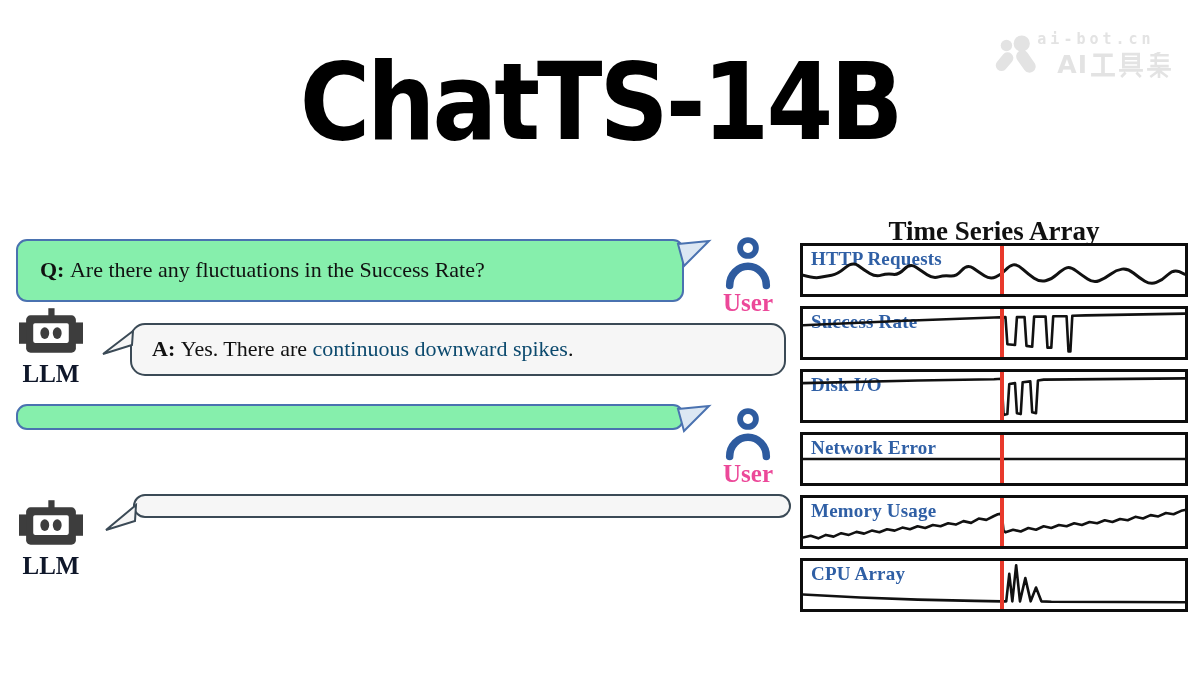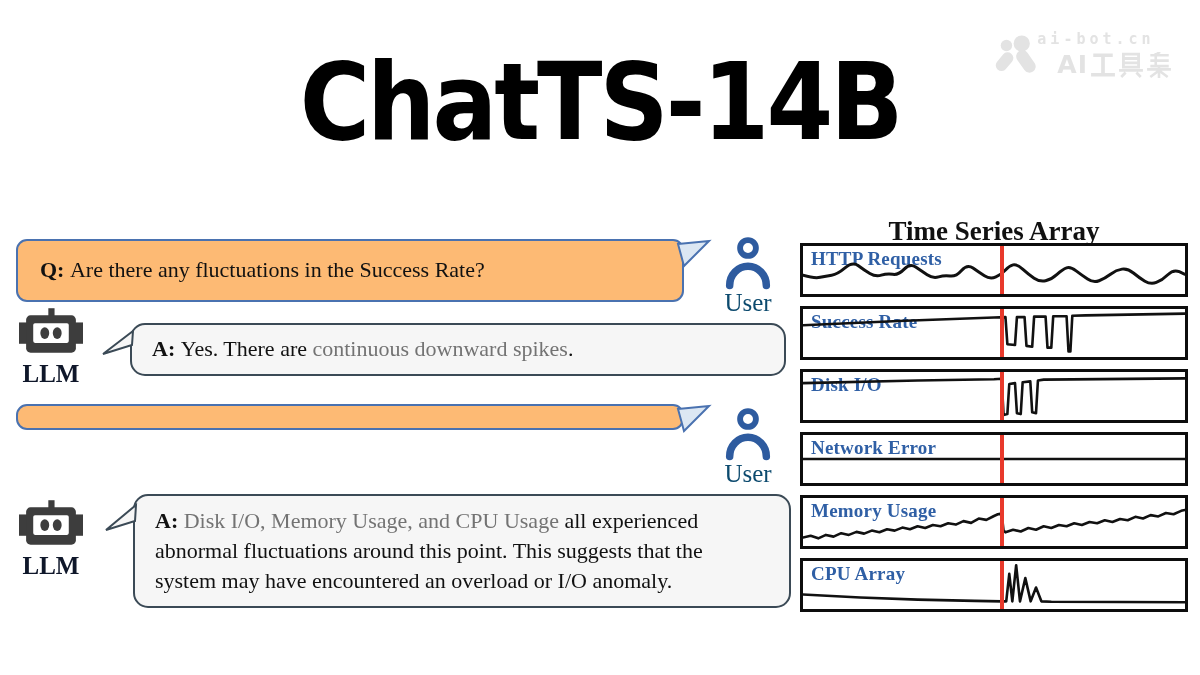--- a/index.html
+++ b/index.html
@@ -20,30 +20,30 @@
   .wm-col{display:flex;flex-direction:column;align-items:flex-start;}
   .wm-line1{font-family:"DejaVu Sans Mono",monospace;font-weight:bold;
             font-size:15px;letter-spacing:4px;color:#e3e3e3;}
   .wm-line2{display:flex;align-items:center;gap:2px;margin-top:2px;margin-left:20px;}
   .wm-ai{font-family:"DejaVu Sans",sans-serif;font-weight:bold;
          font-size:25px;color:#e3e3e3;letter-spacing:1px;}
   .cjk{display:inline-block;}
 
   
   .bubble{box-sizing:border-box;font-size:22px;line-height:1.3;}
-  .q-bubble{background:#fdba74;border:2px solid #4a72b0;border-radius:11px;
+  .q-bubble{background:#86efac;border:2px solid #4a72b0;border-radius:11px;
             padding:15px 22px;}
   .a-bubble{background:#f6f6f6;border:2px solid #3b4a56;border-radius:15px;
             padding:10px 20px;}
   .tail{position:absolute;overflow:visible;}
   .seg-bold{font-weight:bold;}
-  .seg-green{color:#737373;}
+  .seg-green{color:#0c4a6e;}
 
   .actor{display:flex;flex-direction:column;align-items:center;}
-  .actor-label-user{font-weight:normal;font-size:25px;color:#0c4a6e;line-height:1.05;text-align:right;}
+  .actor-label-user{font-weight:bold;font-size:25px;color:#ec4899;line-height:1.05;text-align:right;}
   .actor-label-llm{font-weight:bold;font-size:25px;color:#0f172a;line-height:1.05;margin-top:1px;}
 
   
   .ts-title{left:800px;top:216px;width:388px;text-align:center;
             font-weight:bold;font-size:27px;color:#111;}
   .ts-stack{left:800px;top:243px;width:385px;}
   .panel{position:relative;box-sizing:border-box;width:388px;height:54px;
          border:3px solid #0d0d0d;background:#fff;margin-bottom:9px;}
   .panel-label{position:absolute;left:8px;top:2px;z-index:1;
                font-weight:bold;font-size:19px;color:#2f5fa5;letter-spacing:.2px;}
@@ -133,21 +133,20 @@
       <circle cx="30" cy="13" r="9.5" fill="none" stroke="#2e5b9f" stroke-width="7"></circle>
       <path d="M8,58 A22,23 0 0 1 52,58" fill="none" stroke="#2e5b9f" stroke-width="9" stroke-linecap="round"></path>
     </svg>
     <span class="actor-label-user">User</span>
   </div>
 
   <div class="abs bubble a-bubble" style="left:133px;top:494px;width:658px;line-height:1.36;">
     <svg class="tail" style="left:-29px;top:8px;" width="32" height="30" viewBox="0 0 32 30">
       <polygon points="30,1 0,26 29,17" fill="#f6f6f6" stroke="#3b4a56" stroke-width="2"></polygon>
     </svg>
-    <span><span class="seg-bold">A: </span><span class="seg-green">Disk I/O, Memory Usage, and CPU Usage</span><span class="seg-plain"> all experienced</span><br><span class="seg-plain">abnormal fluctuations around this point. This suggests that the</span><br><span class="seg-plain">system may have encountered an overload or I/O anomaly.</span></span>
   </div>
 
   <div class="abs actor" style="left:12px;top:500px;width:78px;">
     <svg width="64" height="52" viewBox="0 0 72 58">
       <rect x="33" y="0" width="7" height="10" fill="#3d3d3d"></rect>
       <rect x="0" y="16" width="10" height="24" fill="#3d3d3d"></rect>
       <rect x="62" y="16" width="10" height="24" fill="#3d3d3d"></rect>
       <rect x="8" y="8" width="56" height="42" rx="5" fill="#3d3d3d"></rect>
       <rect x="16" y="17" width="40" height="22" rx="2" fill="#ffffff"></rect>
       <ellipse cx="29" cy="28" rx="5" ry="6.5" fill="#3d3d3d"></ellipse>

